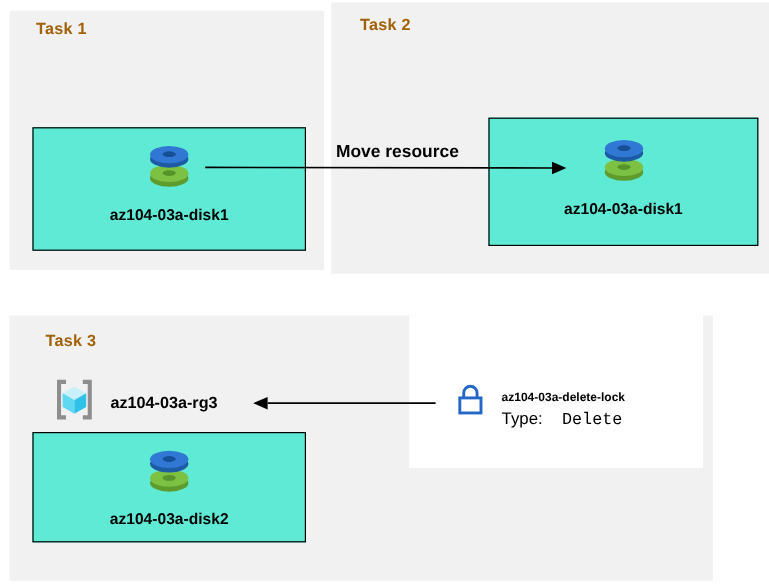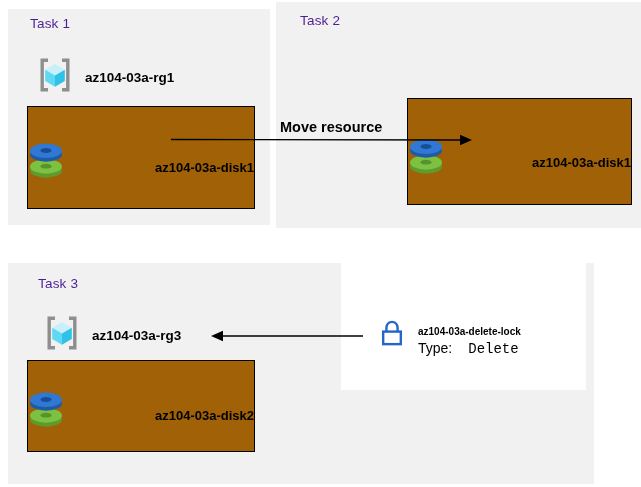--- a/index.html
+++ b/index.html
@@ -12,37 +12,37 @@
 
   .panel{position:absolute;background:#F1F1F1;}
   #task1-panel{left:8px;top:9px;width:262px;height:216px;}
   #task2-panel{left:276px;top:2px;width:358px;height:226px;padding-left:14px;}
   #task3-panel{left:8px;top:263px;width:586px;height:221px;}
 
   
   #task3-white-area{position:absolute;left:341px;top:263px;width:245px;height:127px;background:#ffffff;}
 
   .task-title{
-    position:absolute;font-weight:normal;font-size:13.5px;color:#4c1d95;
+    position:absolute;font-weight:bold;font-size:13.5px;color:#a16207;
     letter-spacing:.2px;white-space:nowrap;
   }
   #task1-panel .task-title{left:22px;top:7px;}
   #task2-panel .task-title{left:24px;top:11px;}
   #task3-panel .task-title{left:30px;top:13px;}
 
   .rg-row{position:absolute;display:flex;align-items:center;gap:11px;}
   #task1-panel .rg-row{left:28px;top:47px;}
   #task2-panel .rg-row{left:132px;top:55px;}
   #task3-panel .rg-row{left:35px;top:51px;}
   .rg-label{font-weight:bold;font-size:13.5px;white-space:nowrap;}
 
   .resource-box{
-    position:absolute;background:#a16207;border:1px solid #000;
-    display:flex;flex-direction:row;align-items:center;
-    box-sizing:border-box;padding-top:13px;justify-content:space-between;
+    position:absolute;background:#5eead4;border:1px solid #000;
+    display:flex;flex-direction:column;align-items:center;
+    box-sizing:border-box;padding-top:13px;
   }
   #task1-panel .resource-box{left:19px;top:97px;width:228px;height:103px;}
   #task2-panel .resource-box{left:131px;top:96px;width:225px;height:107px;padding-top:16px;}
   #task3-panel .resource-box{left:19px;top:97px;width:228px;height:92px;}
   .disk-label{font-weight:bold;font-size:13px;margin-top:6px;white-space:nowrap;}
 
   .arrow-layer{position:absolute;left:0;top:0;width:641px;height:487px;pointer-events:none;z-index:6;}
 
   #move-label{
     position:absolute;left:280px;top:119px;z-index:7;
@@ -61,32 +61,20 @@
   #lock-type-line .type-value{font-weight:400;margin-left:16px;font-family:Liberation Mono, monospace;}
 </style>
 </head>
 <body>
 
 <div class="stage">
 
   <div class="panel" id="task1-panel">
     <div class="task-title">Task 1</div>
 
-    <div class="rg-row">
-      <span>
-        <svg width="38" height="38" viewBox="0 0 38 38">
-          <path d="M12,4.2 L6.2,4.2 L6.2,33.8 L12,33.8" fill="none" stroke="#8E8E8E" stroke-width="3.4"></path>
-          <path d="M26,4.2 L31.8,4.2 L31.8,33.8 L26,33.8" fill="none" stroke="#8E8E8E" stroke-width="3.4"></path>
-          <polygon points="19,8 28.8,13.7 19,19.4 9.2,13.7" fill="#C7F0FA"></polygon>
-          <polygon points="9.2,13.7 19,19.4 19,30.8 9.2,25.1" fill="#5FD8F2"></polygon>
-          <polygon points="28.8,13.7 19,19.4 19,30.8 28.8,25.1" fill="#30C1E9"></polygon>
-        </svg>
-      </span>
-      <span class="rg-label">az104-03a-rg1</span>
-    </div>
 
     <div class="resource-box">
       <span>
         <svg width="36" height="40" viewBox="0 0 36 40">
           <ellipse cx="18" cy="28.5" rx="16" ry="7.2" fill="#5E9B2D"></ellipse>
           <ellipse cx="18" cy="24.5" rx="16" ry="7.2" fill="#7CC142"></ellipse>
           <ellipse cx="18" cy="24.2" rx="5.5" ry="2.4" fill="#56932B"></ellipse>
           <ellipse cx="18" cy="12.5" rx="16" ry="7.2" fill="#1E5BA5"></ellipse>
           <ellipse cx="18" cy="8.8" rx="16" ry="7.2" fill="#3078D4"></ellipse>
           <ellipse cx="18" cy="8.5" rx="5.5" ry="2.4" fill="#174F96"></ellipse>

